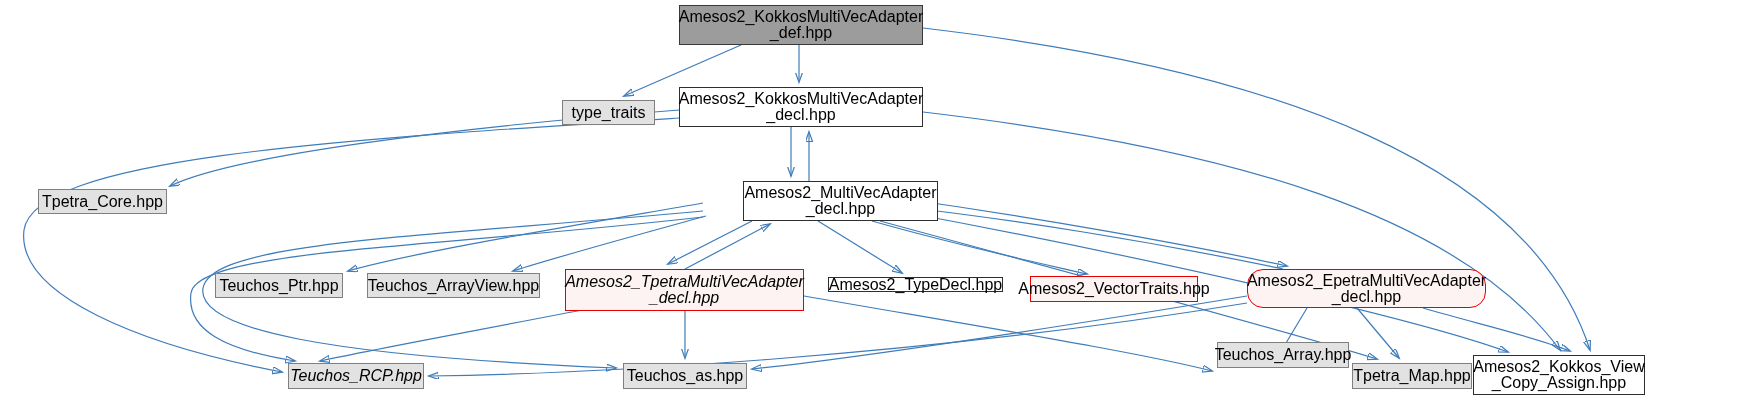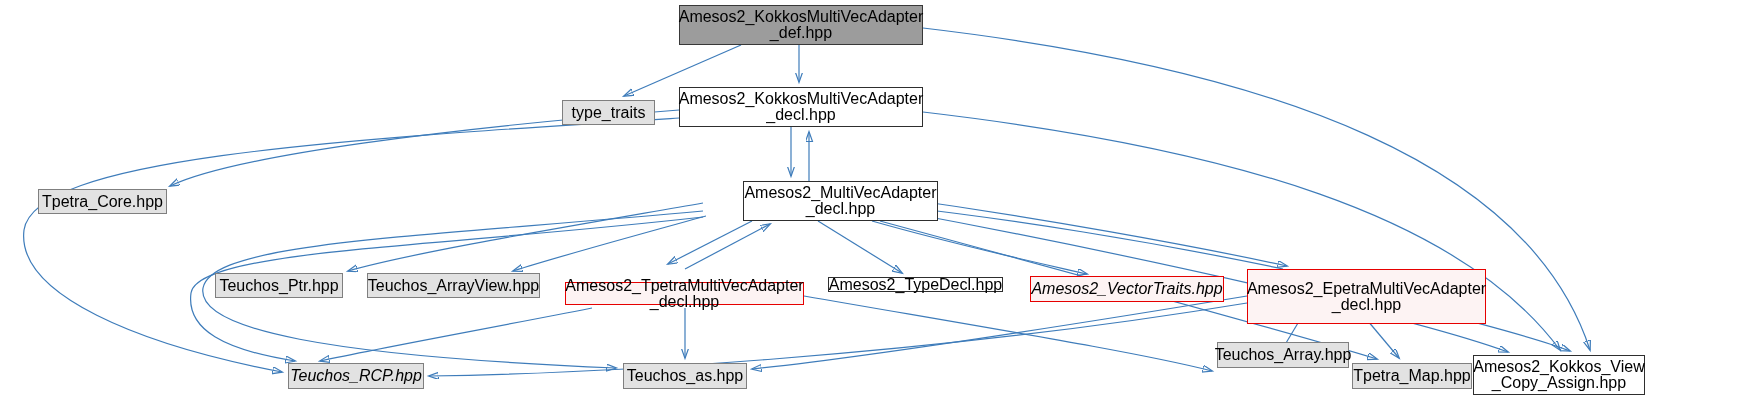--- a/index.html
+++ b/index.html
@@ -72,28 +72,28 @@
 
   <div class="node node-leaf" style="left:38px;top:189px;width:129px;height:25px;">Tpetra_Core.hpp</div>
 
   <div class="node node-plain" style="left:703px;top:181px;width:195px;height:40px;margin-left:40px;">Amesos2_MultiVecAdapter
 _decl.hpp</div>
 
   <div class="node node-leaf" style="left:215px;top:273px;width:128px;height:25px;">Teuchos_Ptr.hpp</div>
 
   <div class="node node-leaf" style="left:367px;top:273px;width:173px;height:25px;">Teuchos_ArrayView.hpp</div>
 
-  <div class="node node-trunc" style="left:565px;top:282px;width:239px;height:23px;">Amesos2_TpetraMultiVecAdapter
+  <div class="node node-trunc" style="left:565px;top:269px;width:239px;height:42px;font-style:italic;">Amesos2_TpetraMultiVecAdapter
 _decl.hpp</div>
 
   <div class="node node-plain" style="left:828px;top:277px;width:175px;height:15px;">Amesos2_TypeDecl.hpp</div>
 
-  <div class="node node-trunc" style="left:1030px;top:276px;width:194px;height:26px;font-style:italic;">Amesos2_VectorTraits.hpp</div>
+  <div class="node node-trunc" style="left:1030px;top:276px;width:168px;height:26px;">Amesos2_VectorTraits.hpp</div>
 
-  <div class="node node-trunc" style="left:1247px;top:269px;width:239px;height:55px;">Amesos2_EpetraMultiVecAdapter
+  <div class="node node-trunc" style="left:1247px;top:269px;width:239px;height:39px;border-radius:16px;">Amesos2_EpetraMultiVecAdapter
 _decl.hpp</div>
 
   <div class="node node-leaf" style="left:288px;top:363px;width:136px;height:26px;font-style:italic;">Teuchos_RCP.hpp</div>
 
   <div class="node node-leaf" style="left:623px;top:363px;width:124px;height:26px;">Teuchos_as.hpp</div>
 
   <div class="node node-leaf" style="left:1217px;top:342px;width:132px;height:26px;">Teuchos_Array.hpp</div>
 
   <div class="node node-leaf" style="left:1352px;top:363px;width:120px;height:26px;text-align:right;">Tpetra_Map.hpp</div>
 

